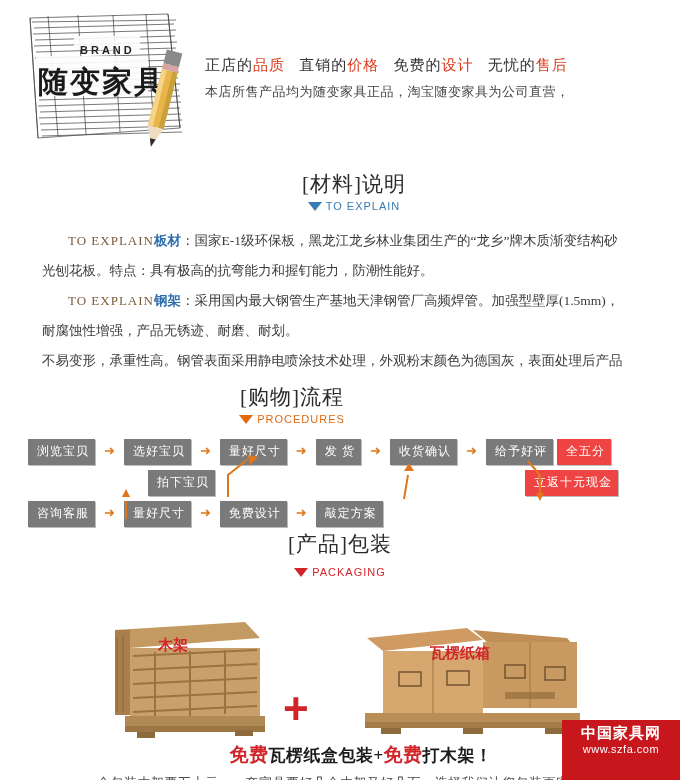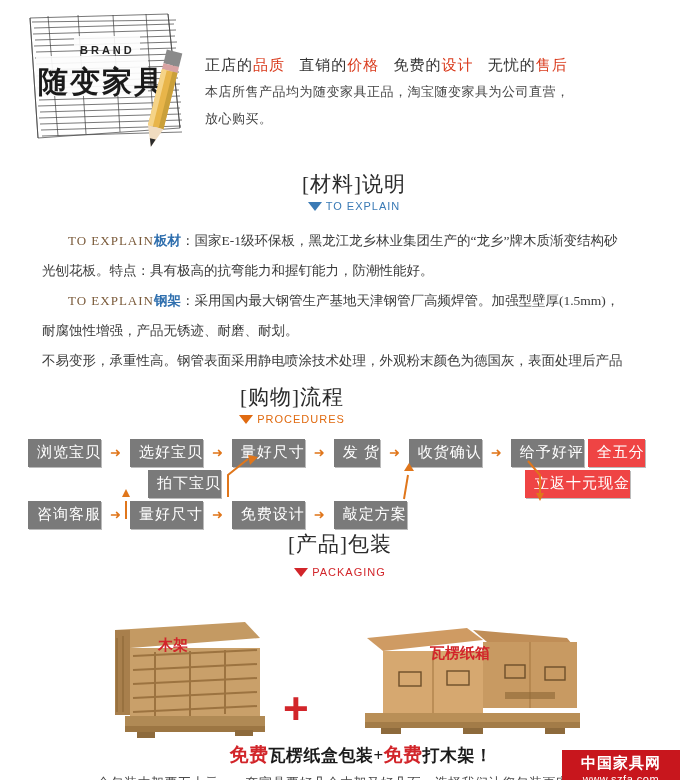--- a/index.html
+++ b/index.html
@@ -64,22 +64,22 @@
     font-variant:small-caps;font-size:13px;letter-spacing:1px;
   }
   .tag-blue{color:#2f6fae;font-weight:bold;}
   .indent{display:inline-block;width:26px;}
 
   
   .flow{position:absolute;left:0;top:383px;width:584px;}
   .flow-rows{margin-top:14px;position:relative;height:90px;}
   .chip{
     display:inline-block;
-    background:#7a7a7a;color:#fff;font-size:15px;
-    padding:4px 0 5px 9px;
+    background:#7a7a7a;color:#fff;font-size:12px;
+    padding:4px 6px 5px 9px;
     font-family:"Liberation Sans",sans-serif;
     letter-spacing:1px;
     box-shadow:1px 1px 0 #bbb;
   }
   .chip.orange{background:#ef4444;}
   .arr{color:#e0761b;font-size:13px;margin:0 5px;font-family:"Liberation Sans",sans-serif;}
   .row{position:absolute;white-space:nowrap;}
   .r1{left:28px;top:0px;}
   .r2{left:148px;top:31px;}
   .r3{left:28px;top:62px;}
@@ -92,21 +92,21 @@
   .lbl-box{position:absolute;left:430px;top:50px;color:#d2252a;font-size:15px;font-weight:bold;}
   .plus{position:absolute;left:283px;top:90px;color:#d2252a;font-size:44px;font-weight:bold;font-family:"Liberation Sans",sans-serif;}
 
   .pack-note1{text-align:center;font-size:17px;margin-top:8px;letter-spacing:0.5px;margin-left:42px;}
   .pack-note1 .red{color:#d2252a;font-weight:bold;font-size:19px;}
   .pack-note1 .blk{color:#1a1a1a;font-weight:bold;}
   .pack-note2{text-align:center;font-size:13px;color:#4a4a4a;margin-top:6px;letter-spacing:0.5px;}
 
   
   .badge{
-    position:absolute;right:0;bottom:0;width:118px;height:30px;
+    position:absolute;right:0;bottom:0;width:118px;height:60px;
     background:#c8161d;color:#fff;text-align:center;
   }
   .badge .b1{font-size:15px;font-weight:bold;letter-spacing:1px;padding-top:4px;font-family:"Liberation Serif",serif;}
   .badge .b2{font-size:11px;font-family:"Liberation Sans",sans-serif;letter-spacing:0.5px;}
 </style>
 </head>
 <body>
 
 <div class="page">
 
@@ -159,21 +159,20 @@
           <polygon points="21,92 27,92 24,100" fill="#2b2b2b"></polygon>
         </g>
       </svg>
     </div>
 
     <div class="head-lines">
       <div class="hl1">
         <span>正店的</span><span class="hi">品质</span>&nbsp;&nbsp;&nbsp;<span>直销的</span><span class="hi">价格</span>&nbsp;&nbsp;&nbsp;<span>免费的</span><span class="hi">设计</span>&nbsp;&nbsp;&nbsp;<span>无忧的</span><span class="hi">售后</span>
       </div>
       <div class="hl2">本店所售产品均为随变家具正品，淘宝随变家具为公司直营，</div>
-      <div class="hl2">放心购买。</div>
     </div>
   </div>
 
   <div class="material">
     <div class="sec-title">
       <span class="brk">[材料]</span><span>说明</span>
     </div>
     <div class="sec-sub">
       <span class="tri blue"></span><span>TO EXPLAIN</span>
     </div>

